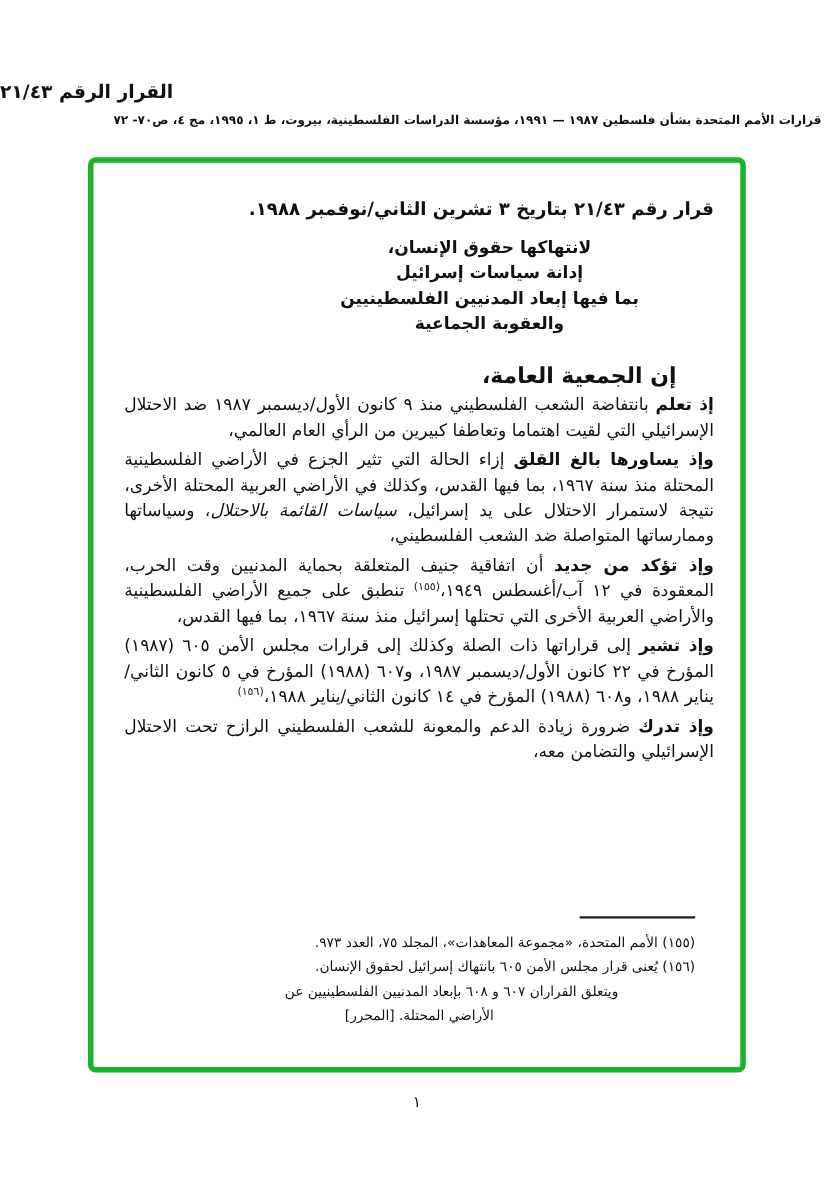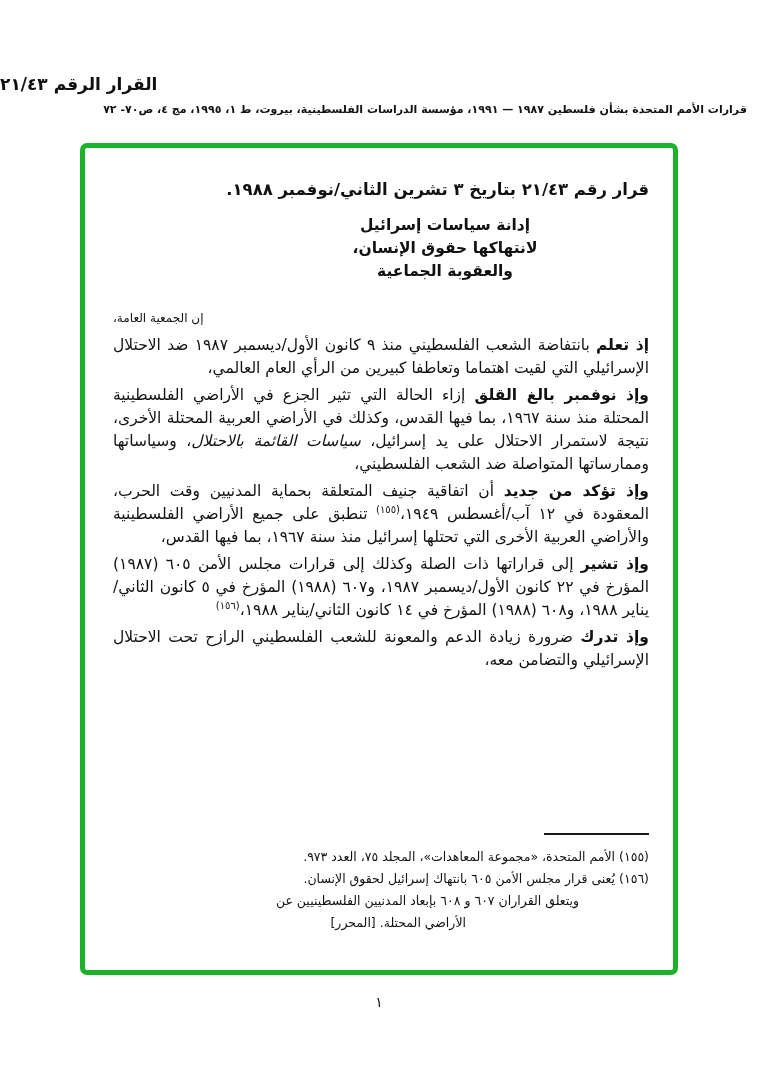--- a/index.html
+++ b/index.html
@@ -37,35 +37,35 @@
     font-size:16.5px; font-weight:bold; text-align:right;
     margin:0 0 12px 0; line-height:24px;
   }
   .res-subtitle {
     margin:0 0 24px 128px;
     text-align:center; font-weight:bold;
     font-size:15.5px; line-height:23px;
   }
   .res-subtitle div { margin:0; }
   .preamble-intro {
-    font-weight:normal; font-size:12px; line-height:23px;
-    margin:0 0 2px 0; padding-right:34px; text-align:left;
+    font-weight:bold; font-size:20px; line-height:23px;
+    margin:0 0 2px 0; padding-right:34px; text-align:right;
   }
   .para {
     margin:4px 0 0 0;
     font-size:15.5px; line-height:23px;
     text-align:justify; text-justify:inter-word;
     text-indent:0;
   }
   .para .lead { font-weight:bold; }
   .para i { font-style:italic; }
   .para sup { font-size:10px; line-height:0;margin-top:30px; }
   
   .footnotes {
-    position:absolute; right:24px; bottom:36px; width:420px;
+    position:absolute; right:41px; bottom:36px; width:420px;
     font-size:12.5px; line-height:22px; direction:rtl;
   }
   .fn-rule {
     width:105px; height:2px; background:#1a1a1a;
     margin:0 0 11px 0;
   }
   .fn { text-align:right; white-space:nowrap; }
   .fn.indent-1 { padding-right:23px;text-align:center; }
   .fn.indent-2 { padding-right:183px; }
   
@@ -78,30 +78,31 @@
 <body style="background: rgb(255, 255, 255); color: rgb(17, 17, 17);">
 
 <h1 class="page-title">القرار الرقم ٢١/٤٣</h1>
 <div class="source-line">قرارات الأمم المتحدة بشأن فلسطين ١٩٨٧ — ١٩٩١، مؤسسة الدراسات الفلسطينية، بيروت، ط ١، ١٩٩٥، مج ٤، ص٧٠- ٧٢</div>
 
 <main class="green-box" style="border-color: rgb(26, 179, 42);">
 
   <h2 class="res-heading">قرار رقم ٢١/٤٣ بتاريخ ٣ تشرين الثاني/نوفمبر ١٩٨٨.</h2>
 
   <div class="res-subtitle">
+    <div>لانتهاكها حقوق الإنسان،</div>
     <div>إدانة سياسات إسرائيل</div>
-    <div>لانتهاكها حقوق الإنسان،</div>
+    <div>بما فيها إبعاد المدنيين الفلسطينيين</div>
     <div>والعقوبة الجماعية</div>
   </div>
 
   <p class="preamble-intro">إن الجمعية العامة،</p>
 
   <p class="para"><b class="lead">إذ تعلم</b><span> بانتفاضة الشعب الفلسطيني منذ ٩ كانون الأول/ديسمبر ١٩٨٧ ضد الاحتلال الإسرائيلي التي لقيت اهتماما وتعاطفا كبيرين من الرأي العام العالمي،</span><i></i><span></span><sup></sup><span></span></p>
 
-  <p class="para"><b class="lead">وإذ نوفمبر بالغ القلق</b><span> إزاء الحالة التي تثير الجزع في الأراضي الفلسطينية المحتلة منذ سنة ١٩٦٧، بما فيها القدس، وكذلك في الأراضي العربية المحتلة الأخرى، نتيجة لاستمرار الاحتلال على يد إسرائيل، </span><i>سياسات القائمة بالاحتلال</i><span>، وسياساتها وممارساتها المتواصلة ضد الشعب الفلسطيني،</span><sup></sup><span></span></p>
+  <p class="para"><b class="lead">وإذ يساورها بالغ القلق</b><span> إزاء الحالة التي تثير الجزع في الأراضي الفلسطينية المحتلة منذ سنة ١٩٦٧، بما فيها القدس، وكذلك في الأراضي العربية المحتلة الأخرى، نتيجة لاستمرار الاحتلال على يد إسرائيل، </span><i>سياسات القائمة بالاحتلال</i><span>، وسياساتها وممارساتها المتواصلة ضد الشعب الفلسطيني،</span><sup></sup><span></span></p>
 
   <p class="para"><b class="lead">وإذ تؤكد من جديد</b><span> أن اتفاقية جنيف المتعلقة بحماية المدنيين وقت الحرب، المعقودة في ١٢ آب/أغسطس ١٩٤٩،</span><i></i><span></span><sup>(١٥٥)</sup><span> تنطبق على جميع الأراضي الفلسطينية والأراضي العربية الأخرى التي تحتلها إسرائيل منذ سنة ١٩٦٧، بما فيها القدس،</span></p>
 
   <p class="para"><b class="lead">وإذ تشير</b><span> إلى قراراتها ذات الصلة وكذلك إلى قرارات مجلس الأمن ٦٠٥ (١٩٨٧) المؤرخ في ٢٢ كانون الأول/ديسمبر ١٩٨٧، و٦٠٧ (١٩٨٨) المؤرخ في ٥ كانون الثاني/يناير ١٩٨٨، و٦٠٨ (١٩٨٨) المؤرخ في ١٤ كانون الثاني/يناير ١٩٨٨،</span><i></i><span></span><sup>(١٥٦)</sup><span></span></p>
 
   <p class="para"><b class="lead">وإذ تدرك</b><span> ضرورة زيادة الدعم والمعونة للشعب الفلسطيني الرازح تحت الاحتلال الإسرائيلي والتضامن معه،</span><i></i><span></span><sup></sup><span></span></p>
 
   <div class="footnotes">
     <div class="fn-rule"></div>
     <div class="fn">(١٥٥) الأمم المتحدة، «مجموعة المعاهدات»، المجلد ٧٥، العدد ٩٧٣.</div>

